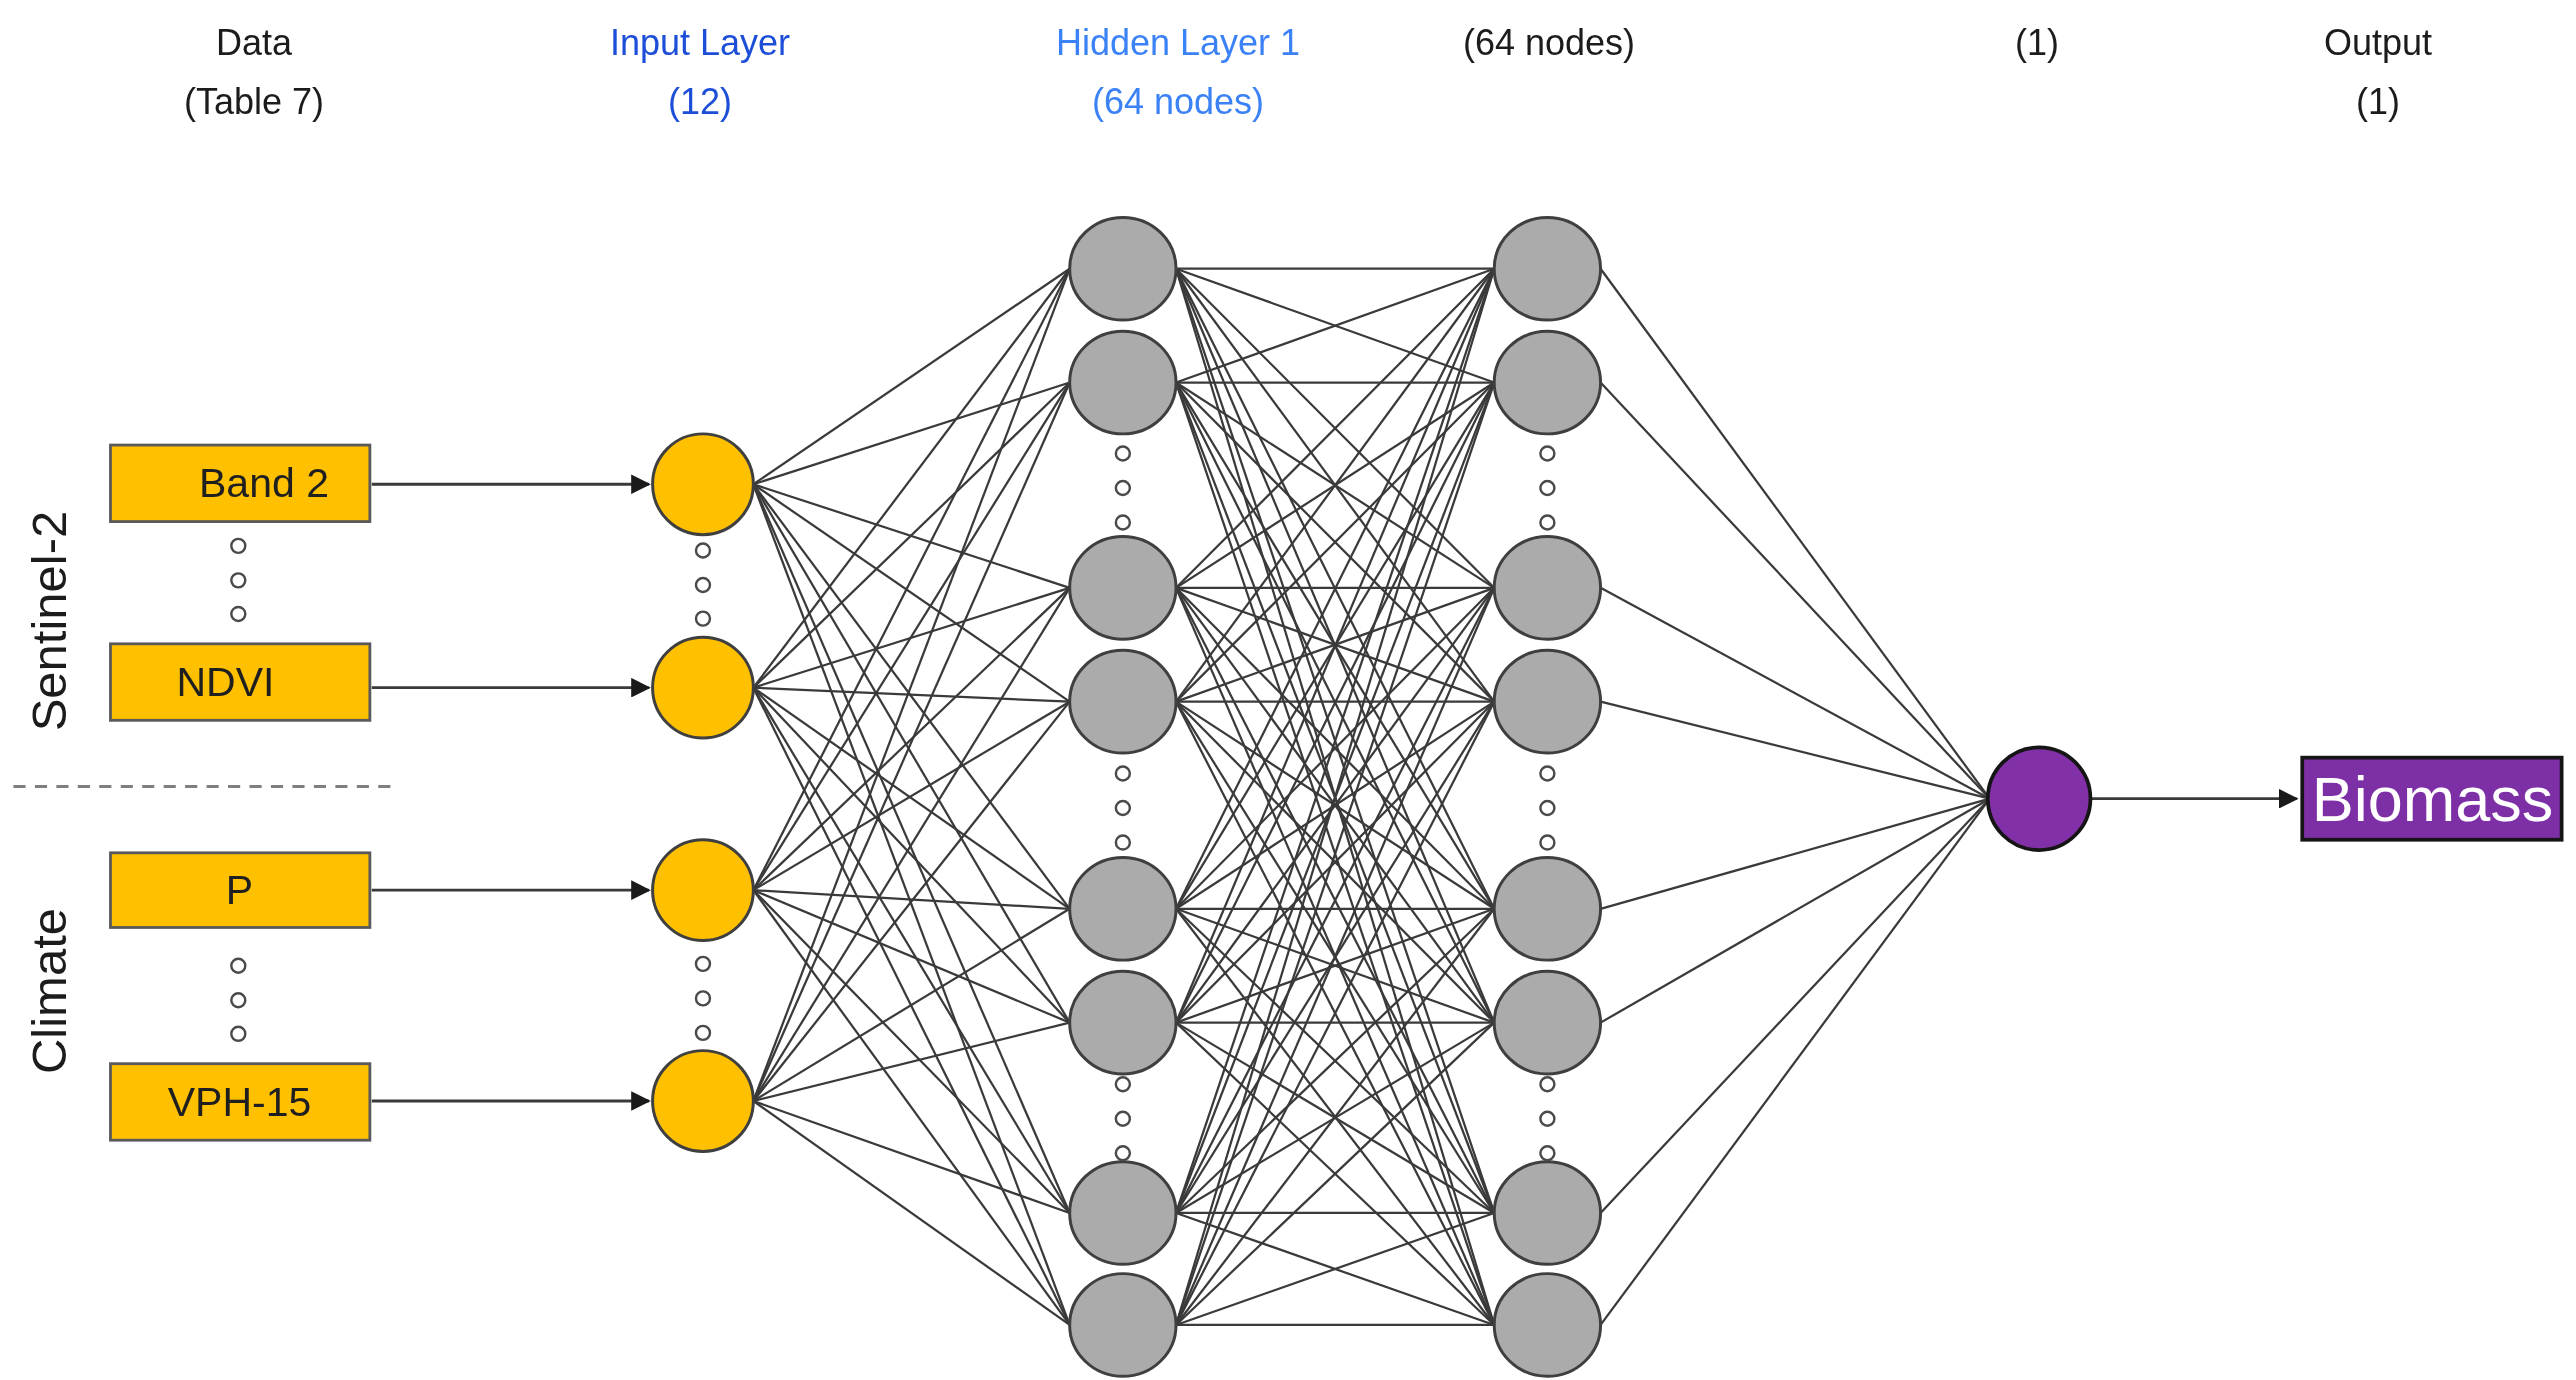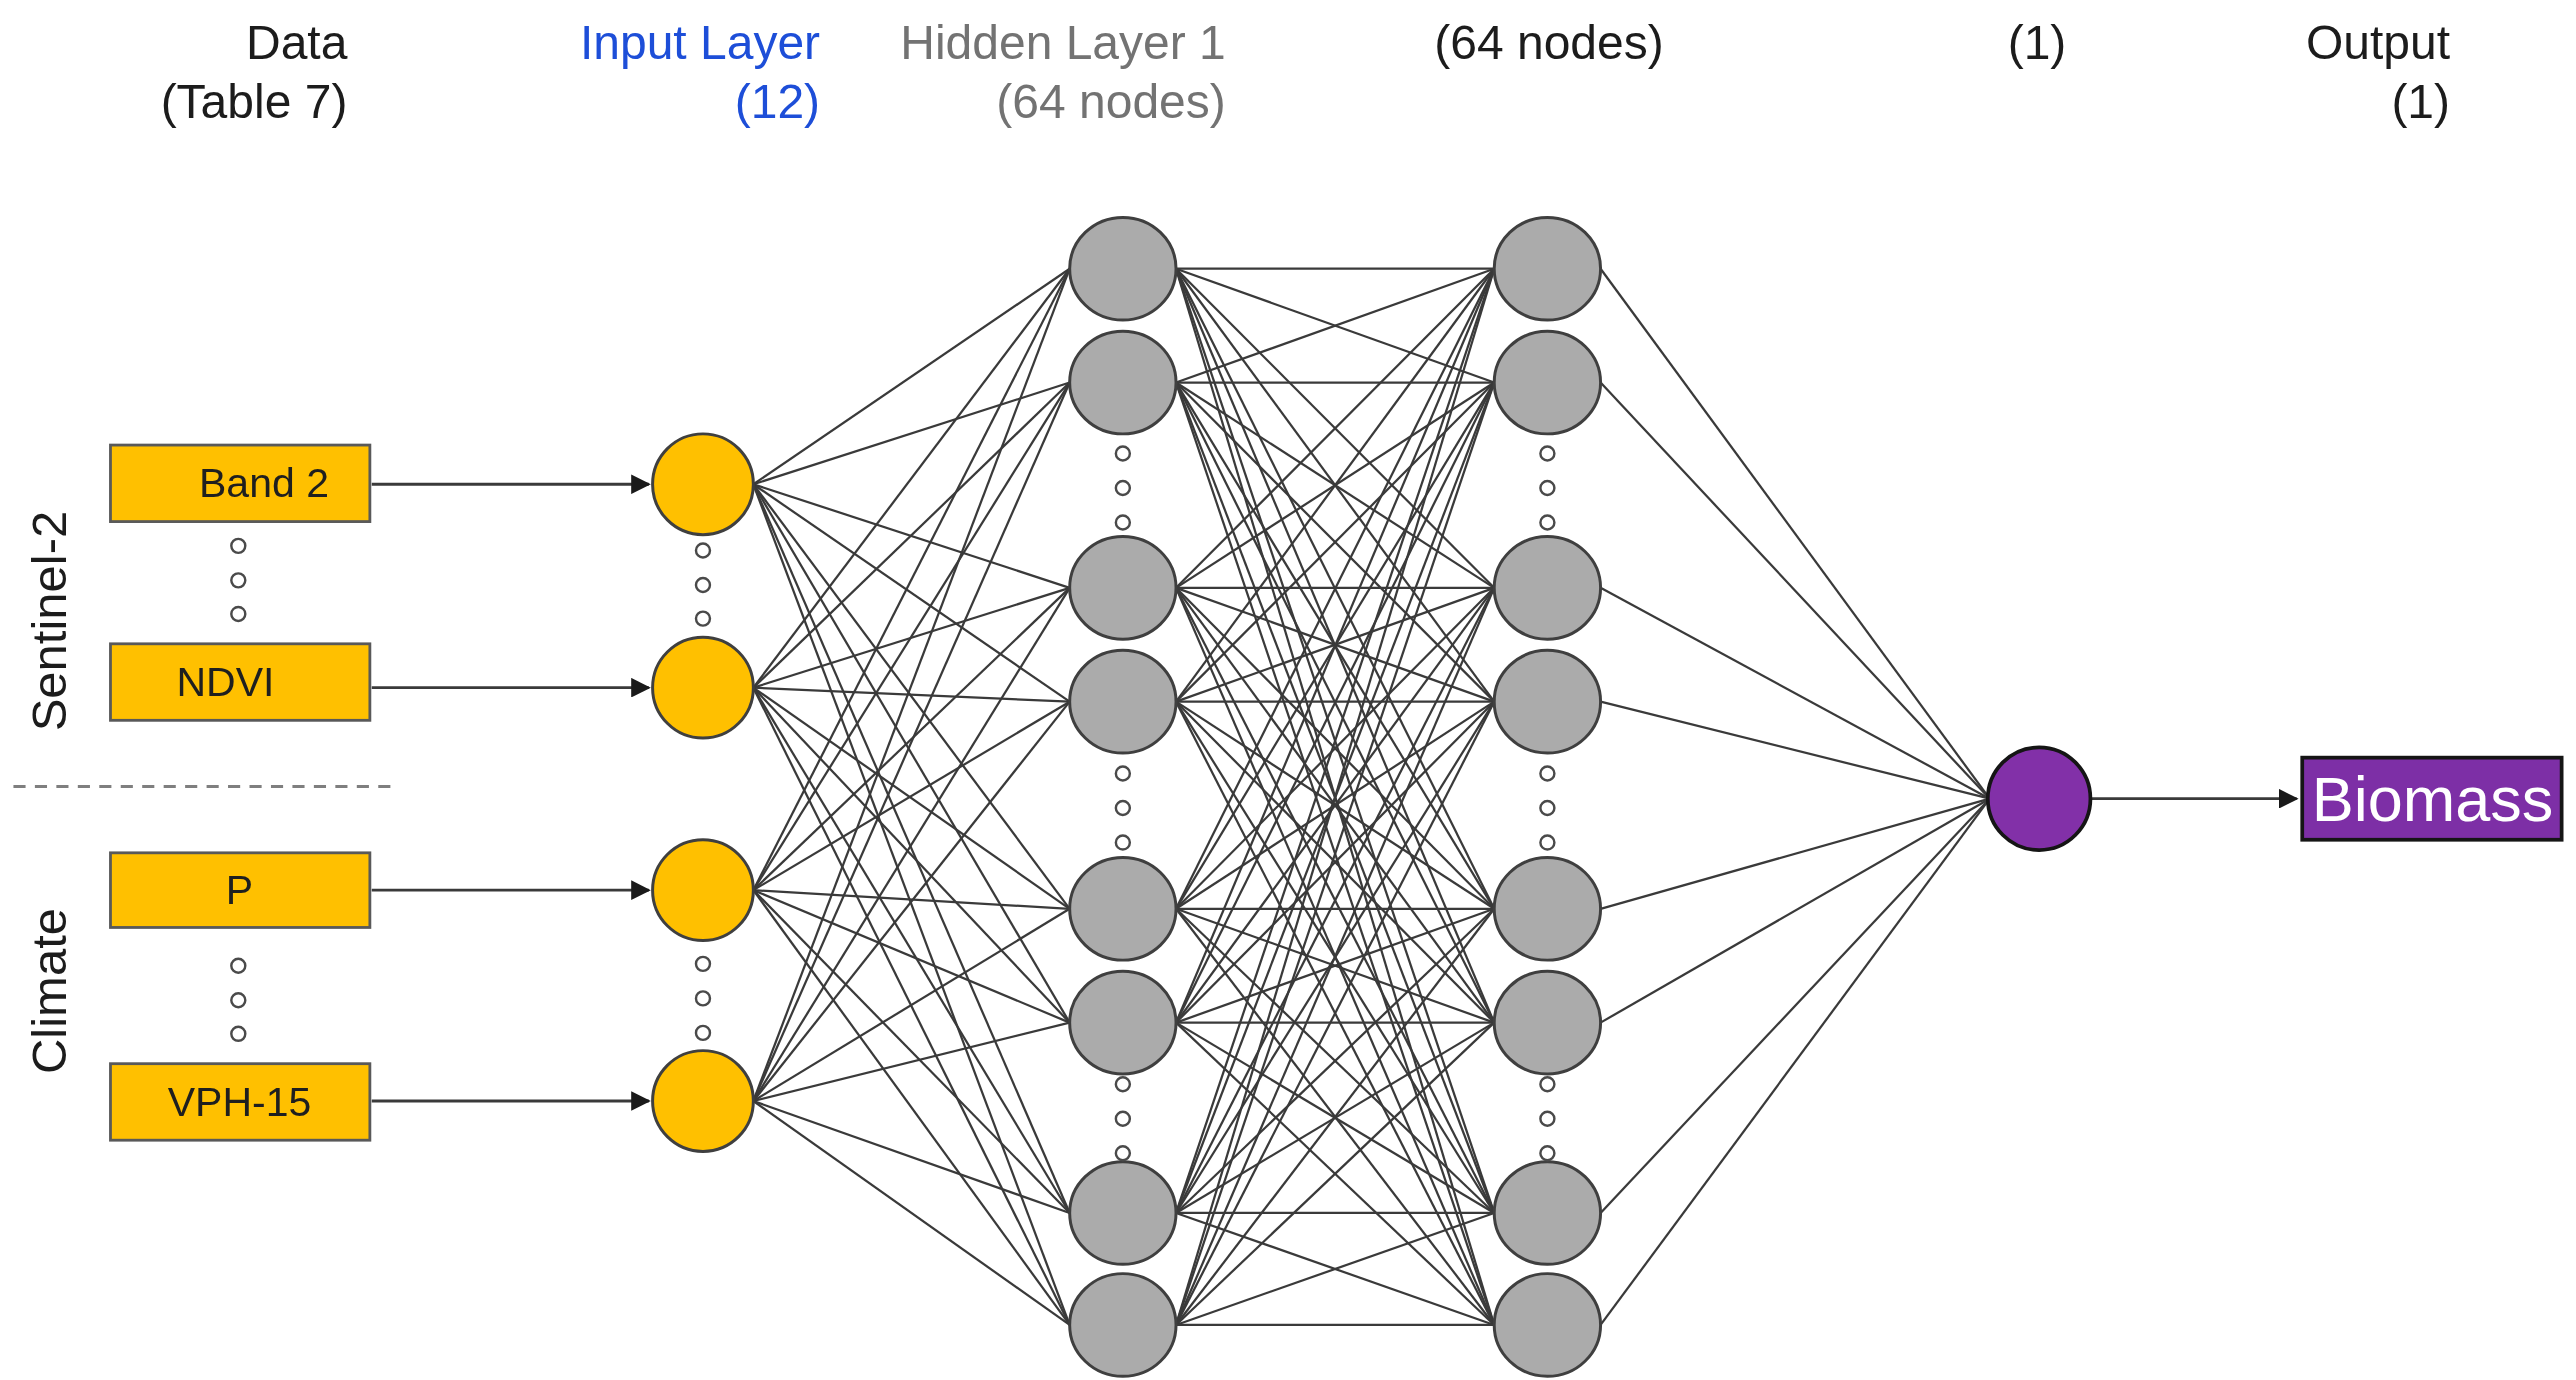--- a/index.html
+++ b/index.html
@@ -7,22 +7,22 @@
     position:relative;
     width:2576px;height:1380px;
     background:#ffffff;
     font-family:"Liberation Sans", sans-serif;
     overflow:hidden;
   }
   svg.net{position:absolute;left:0;top:0;width:2576px;height:1380px;}
   .col-header{
     position:absolute;top:13px;
     transform:translateX(-50%);
-    text-align:right;
-    font-size:48px;line-height:59px;
+    text-align:center;
+    font-size:36px;line-height:59px;
     color:#1c1c1c;
     white-space:nowrap;
   }
   .col-header span{display:block;}
   .side-label{
     position:absolute;
     transform:translate(-50%,-50%) rotate(-90deg);
     font-size:49px;color:#1c1c1c;white-space:nowrap;
   }
   .box-label{
@@ -218,21 +218,21 @@
     </svg>
 
   <div class="col-header" style="left: 254px; color: rgb(28, 28, 28);">
     <span>Data</span>
     <span>(Table 7)</span>
   </div>
   <div class="col-header" style="left: 700px; color: #1d4ed8;">
     <span>Input Layer</span>
     <span>(12)</span>
   </div>
-  <div class="col-header" style="left: 1063px; color: #737373;">
+  <div class="col-header" style="left: 1178px; color: #3b82f6;">
     <span>Hidden Layer 1</span>
     <span>(64 nodes)</span>
   </div>
   <div class="col-header" style="left: 1549px; color: rgb(28, 28, 28);">
     <span>(64 nodes)</span>
   </div>
   <div class="col-header" style="left: 2037px; color: rgb(28, 28, 28);">
     <span>(1)</span>
   </div>
   <div class="col-header" style="left: 2378px; color: rgb(28, 28, 28);">

